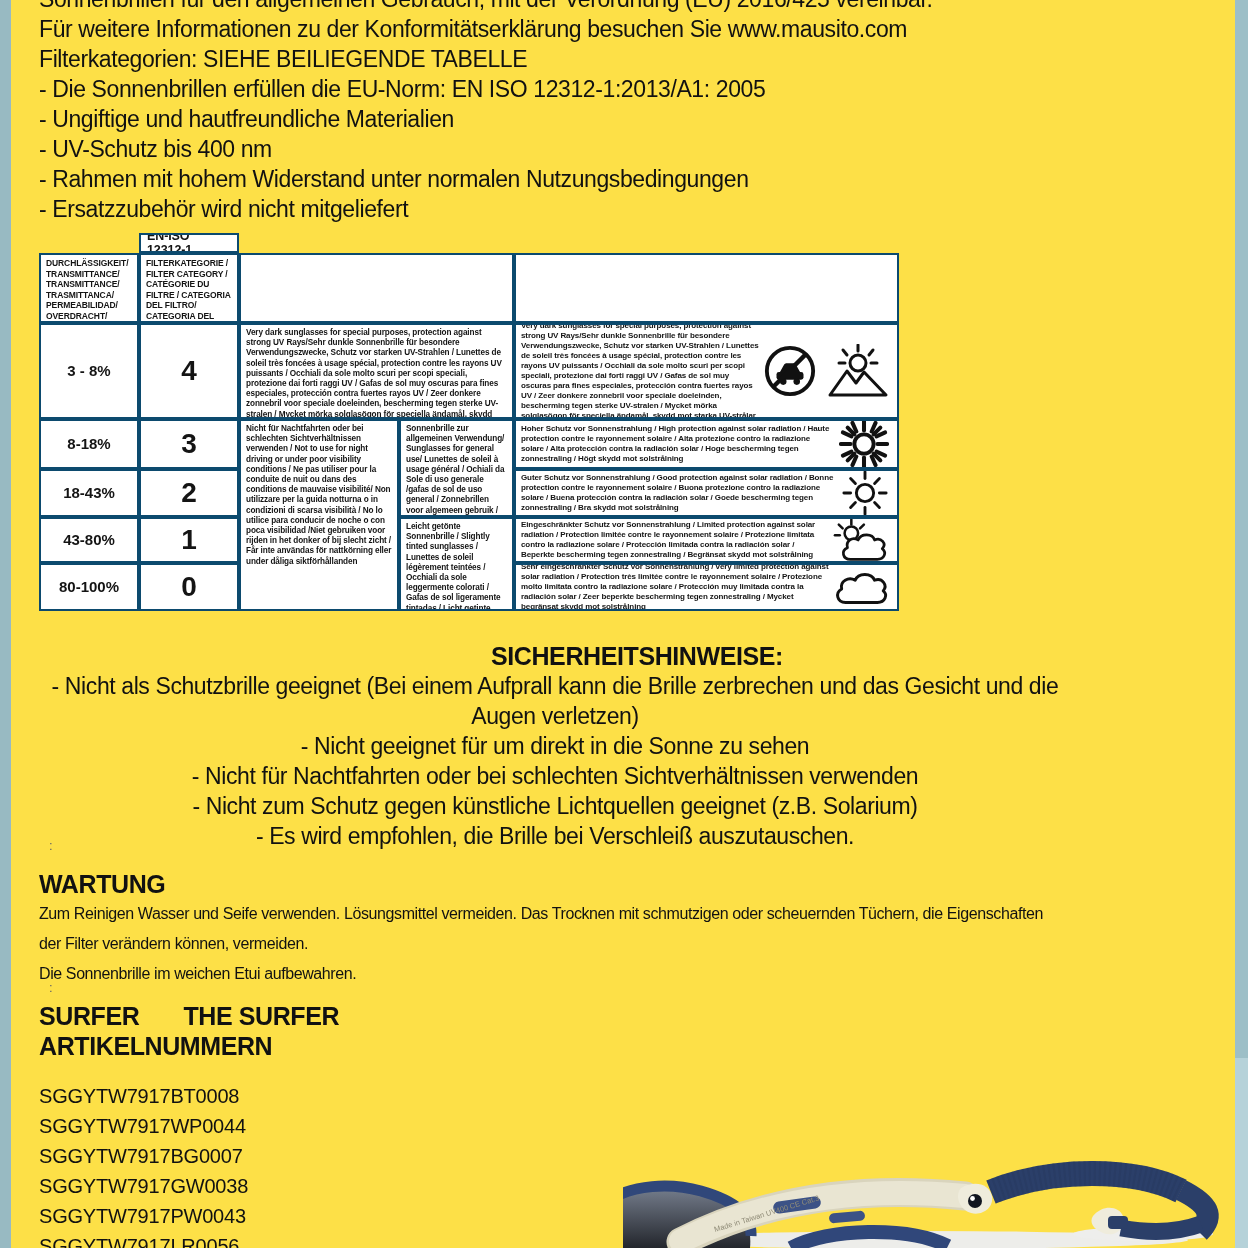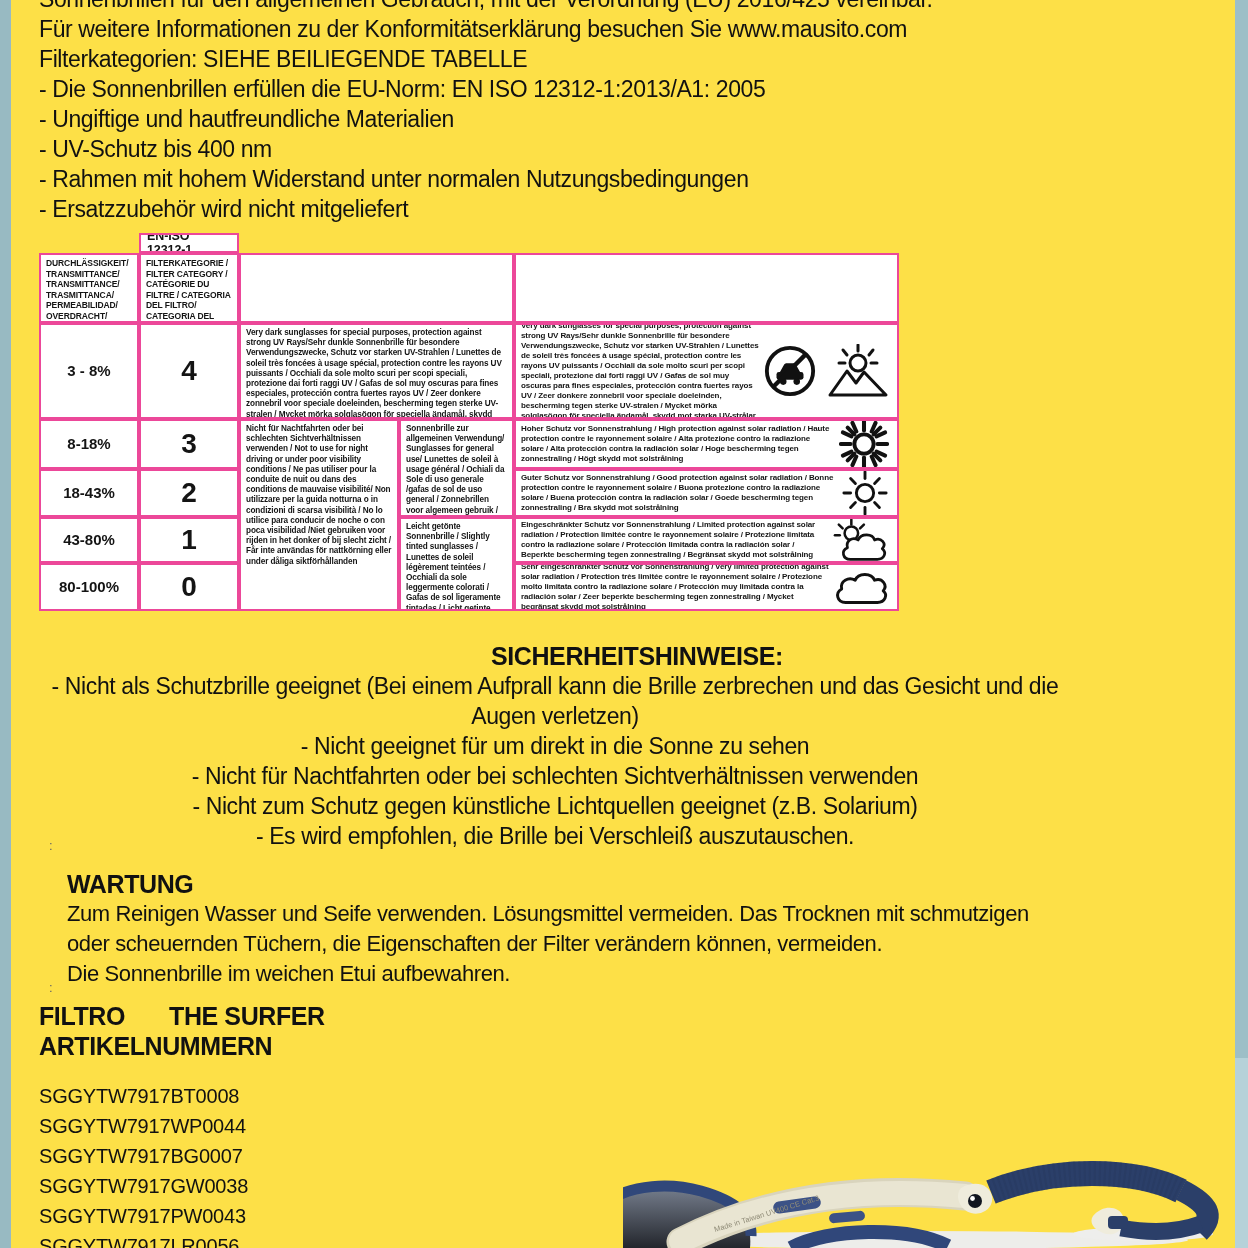--- a/index.html
+++ b/index.html
@@ -22,21 +22,21 @@
   .intro .line{height:30px;}
   
   .cat-table{
     margin-top:9px;
     display:grid;
     grid-template-columns:100px 100px 160px 115px 385px;
     grid-template-rows:20px 70px 96px 50px 48px 46px 48px;
     width:862px;
   }
   .cell{
-    border:2px solid #ec4899;background:#fff;overflow:hidden;
+    border:2px solid #0c4a6e;background:#fff;overflow:hidden;
     font-weight:bold;font-size:8.2px;line-height:10.2px;letter-spacing:-0.1px;
     padding:3px 5px;color:#141414;
   }
   .c-norm{grid-area:1/2/2/3;display:flex;align-items:center;font-size:12.5px;line-height:14px;padding:2px 6px;}
   .c-h1{grid-area:2/1/3/2;white-space:pre-line;font-size:8.5px;line-height:10.6px;}
   .c-h2{grid-area:2/2/3/3;font-size:8.5px;line-height:10.6px;}
   .c-h3{grid-area:2/3/3/5;}
   .c-h4{grid-area:2/5/3/6;}
   .c-r4t{grid-area:3/1/4/2;text-align:right;}
   .c-r4n{grid-area:3/2/4/3;}
@@ -60,22 +60,22 @@
   .t-center{display:flex;align-items:center;justify-content:center;}
   .pct{font-size:15px;letter-spacing:0;}
   .num{font-size:28px;letter-spacing:0;}
   .main-cell{display:flex;align-items:center;gap:4px;padding:2px 6px 2px 5px;}
   .main-cell .txt{flex:1 1 auto;font-size:8px;line-height:10px;}
   .main-cell .ic{flex:0 0 auto;display:flex;align-items:center;gap:10px;padding-right:2px;}
   
   .section-heading{font-weight:bold;font-size:25px;letter-spacing:-0.4px;line-height:30px;}
   .safety{margin-top:30px;text-align:center;}
   .safety .items{max-width:1032px;font-size:23px;line-height:30px;letter-spacing:-0.4px;}
-  .maintenance{margin-top:18px;margin-left:28px;}
-  .maintenance .bodytext{max-width:1005px;font-size:22px;line-height:30px;letter-spacing:-0.4px;}
+  .maintenance{margin-top:18px;}
+  .maintenance .bodytext{max-width:1005px;font-size:16px;line-height:30px;letter-spacing:-0.4px;}
   .product{margin-top:12px;}
   .product .prod-line{font-weight:bold;font-size:25px;line-height:30px;letter-spacing:-0.4px;}
   .product .prod-name{margin-left:44px;}
   .product .art-heading{font-weight:bold;font-size:25px;line-height:30px;letter-spacing:-0.4px;}
   .codes{font-size:20px;line-height:30px;letter-spacing:-0.2px;margin-top:20px;}
   .partial-code{position:absolute;left:36px;top:1243px;font-size:24px;letter-spacing:-0.2px;}
   .scan-mark{position:absolute;font-size:13px;color:#666;}
   .mark1{left:38px;top:838px;}
   .mark2{left:38px;top:980px;}
   
@@ -243,21 +243,21 @@
   <div class="maintenance">
     <div class="section-heading">WARTUNG</div>
     <div class="bodytext">
       <div>Zum Reinigen Wasser und Seife verwenden. Lösungsmittel vermeiden. Das Trocknen mit schmutzigen oder scheuernden Tüchern, die Eigenschaften der Filter verändern können, vermeiden.</div>
       <div>Die Sonnenbrille im weichen Etui aufbewahren.</div>
     </div>
   </div>
 
   <div class="product">
     <div class="prod-line">
-      <span>FILTRO</span><span class="prod-name">THE SURFER</span>
+      <span>SURFER</span><span class="prod-name">THE SURFER</span>
     </div>
     <div class="art-heading">ARTIKELNUMMERN</div>
     <div class="codes">
       <div>SGGYTW7917BT0008</div>
       <div>SGGYTW7917WP0044</div>
       <div>SGGYTW7917BG0007</div>
       <div>SGGYTW7917GW0038</div>
       <div>SGGYTW7917PW0043</div>
       <div>SGGYTW7917LR0056</div>
     </div>

